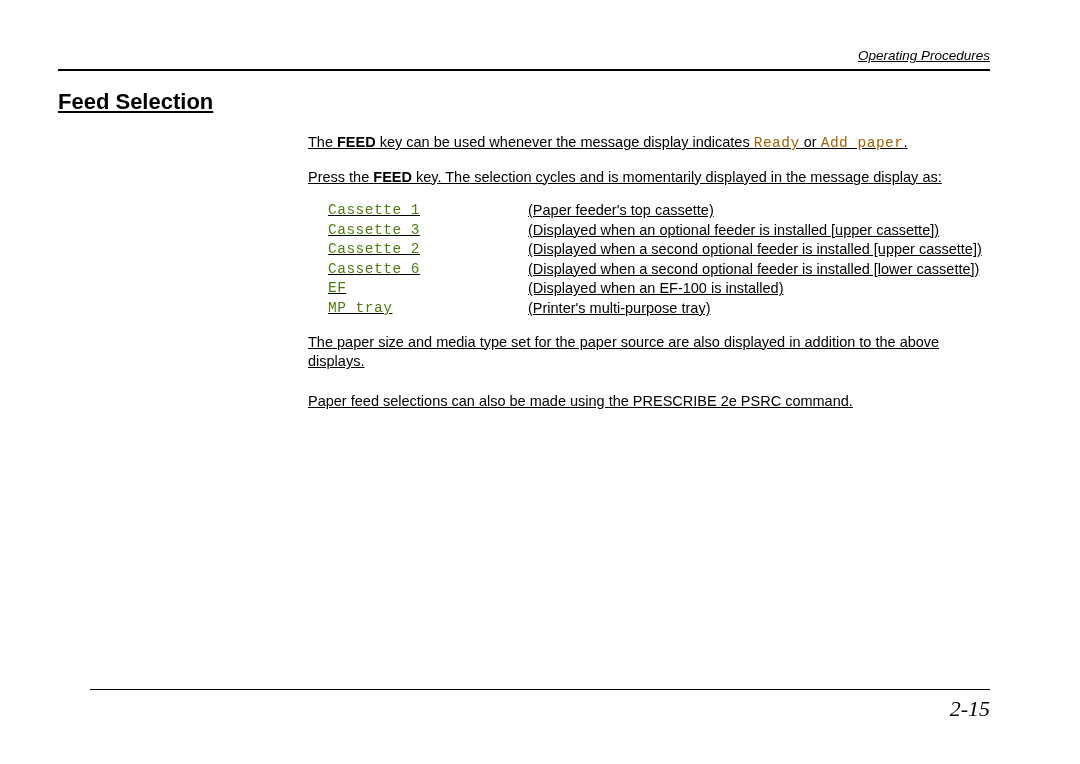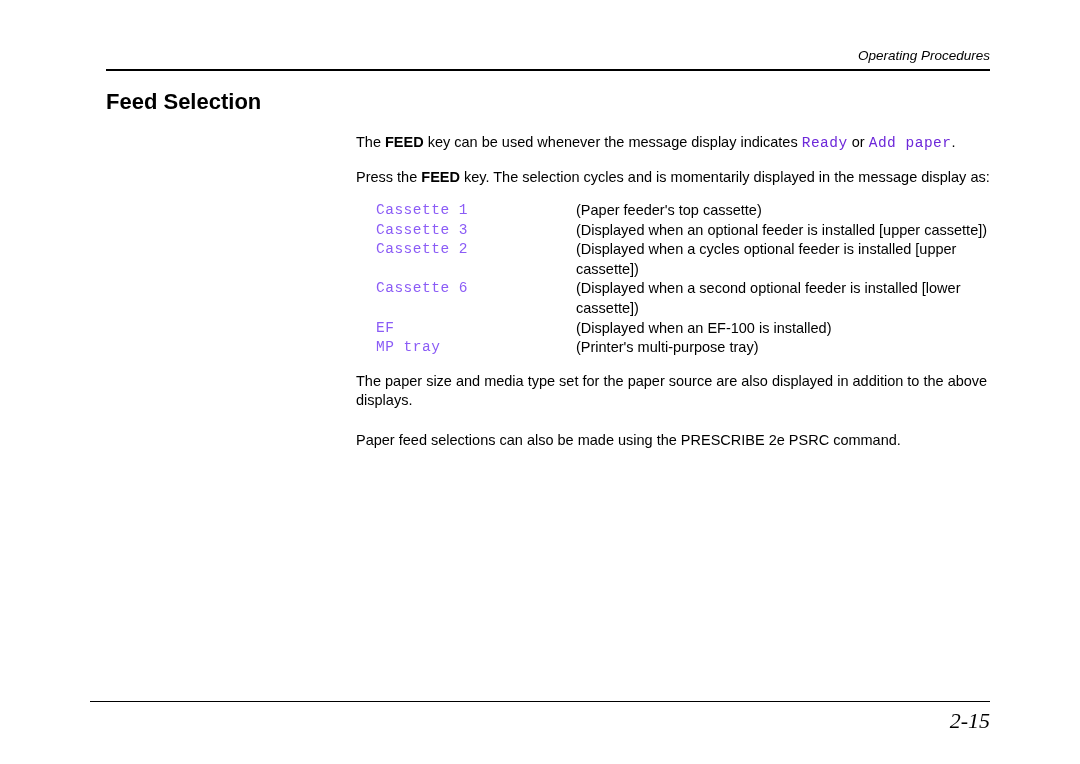--- a/index.html
+++ b/index.html
@@ -7,23 +7,24 @@
     padding: 0;
     background: #ffffff;
     font-family: Arial, Helvetica, sans-serif;
     color: #000;
     width: 1080px;
     height: 764px;
     overflow: hidden;
   }
   .page {
     box-sizing: border-box;
-    padding: 48px 90px 30px 106px;
+    padding: 48px 90px 30px 58px;
     position: relative;
     height: 100%;
+    text-decoration: underline;
   }
   .header-right {
     text-align: right;
     font-style: italic;
     font-size: 13.5px;
     margin-bottom: 6px;
   }
   .rule-top {
     border: none;
     border-top: 2px solid #000;
@@ -38,41 +39,41 @@
     margin-left: 250px;
     font-size: 14.5px;
     line-height: 1.35;
   }
   .body p {
     margin: 0 0 14px 0;
   }
   .mono {
     font-family: "Courier New", Courier, monospace;
     letter-spacing: 0.5px;
-    color: #6d28d9;
+    color: #a16207;
   }
   table.cassette-table {
     margin: 0 0 14px 20px;
     border-collapse: collapse;
     font-size: 14.5px;
     line-height: 1.35;
   }
   table.cassette-table td {
     vertical-align: top;
     padding: 0;
   }
   table.cassette-table td.left {
     width: 200px;
     font-family: "Courier New", Courier, monospace;
     letter-spacing: 0.5px;
-    color: #8b5cf6;
+    color: #4d7c0f;
   }
   .footer {
     position: absolute;
-    bottom: 30px;
+    bottom: 42px;
     left: 90px;
     right: 90px;
   }
   .rule-bottom {
     border: none;
     border-top: 1px solid #000;
     margin: 0 0 6px 0;
   }
   .page-number {
     text-align: right;
@@ -108,21 +109,21 @@
           <tr>
         <td class="left">Cassette 1</td>
         <td>(Paper feeder's top cassette)</td>
       </tr>
       <tr>
         <td class="left">Cassette 3</td>
         <td>(Displayed when an optional feeder is installed [upper cassette])</td>
       </tr>
       <tr>
         <td class="left">Cassette 2</td>
-        <td>(Displayed when a cycles optional feeder is installed [upper cassette])</td>
+        <td>(Displayed when a second optional feeder is installed [upper cassette])</td>
       </tr>
       <tr>
         <td class="left">Cassette 6</td>
         <td>(Displayed when a second optional feeder is installed [lower cassette])</td>
       </tr>
       <tr>
         <td class="left">EF</td>
         <td>(Displayed when an EF-100 is installed)</td>
       </tr>
       <tr>

